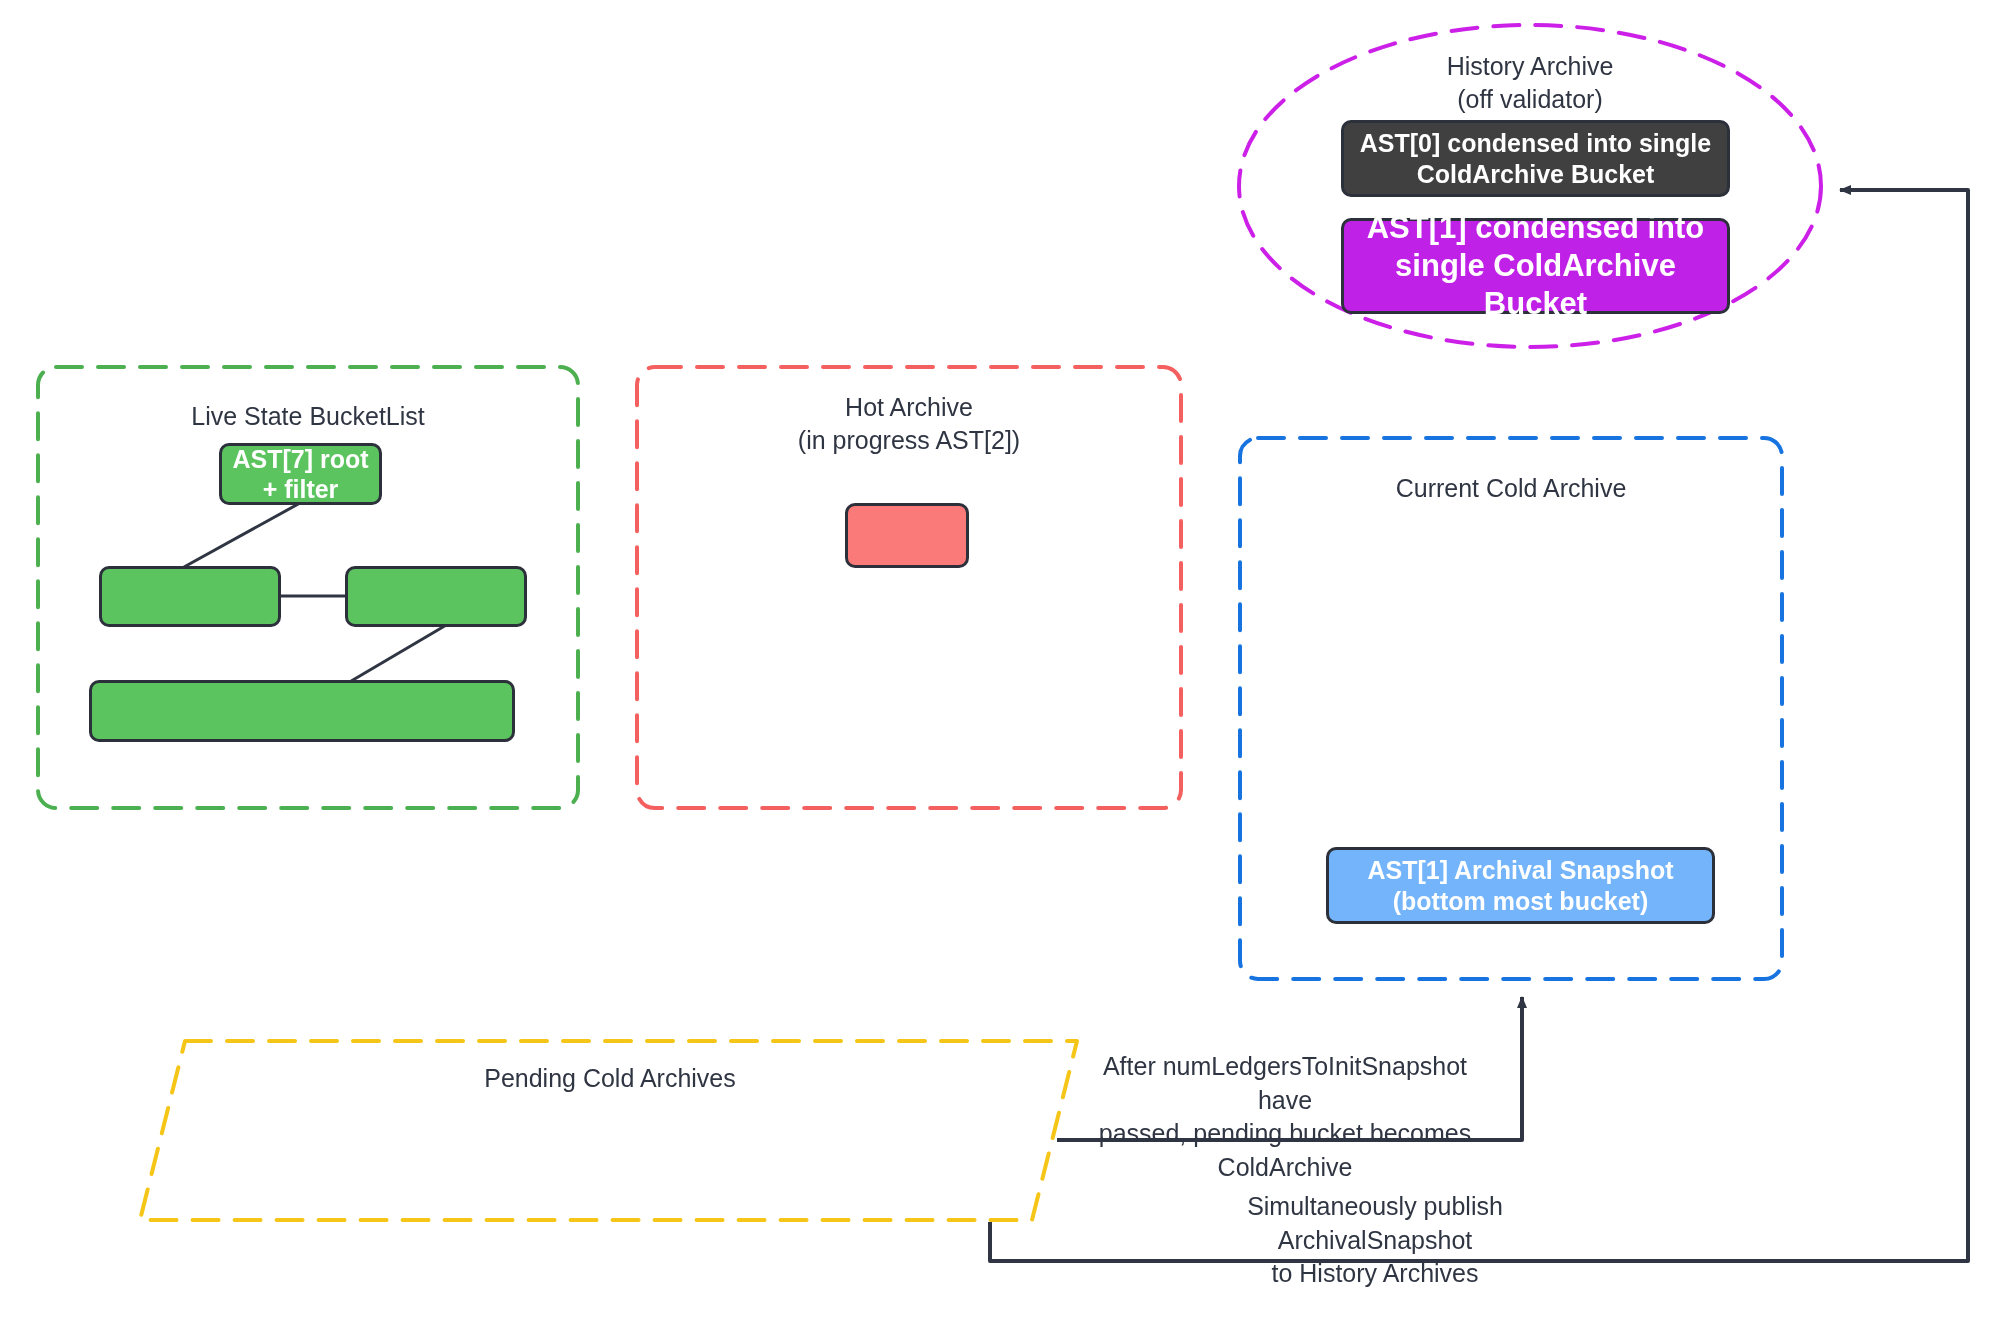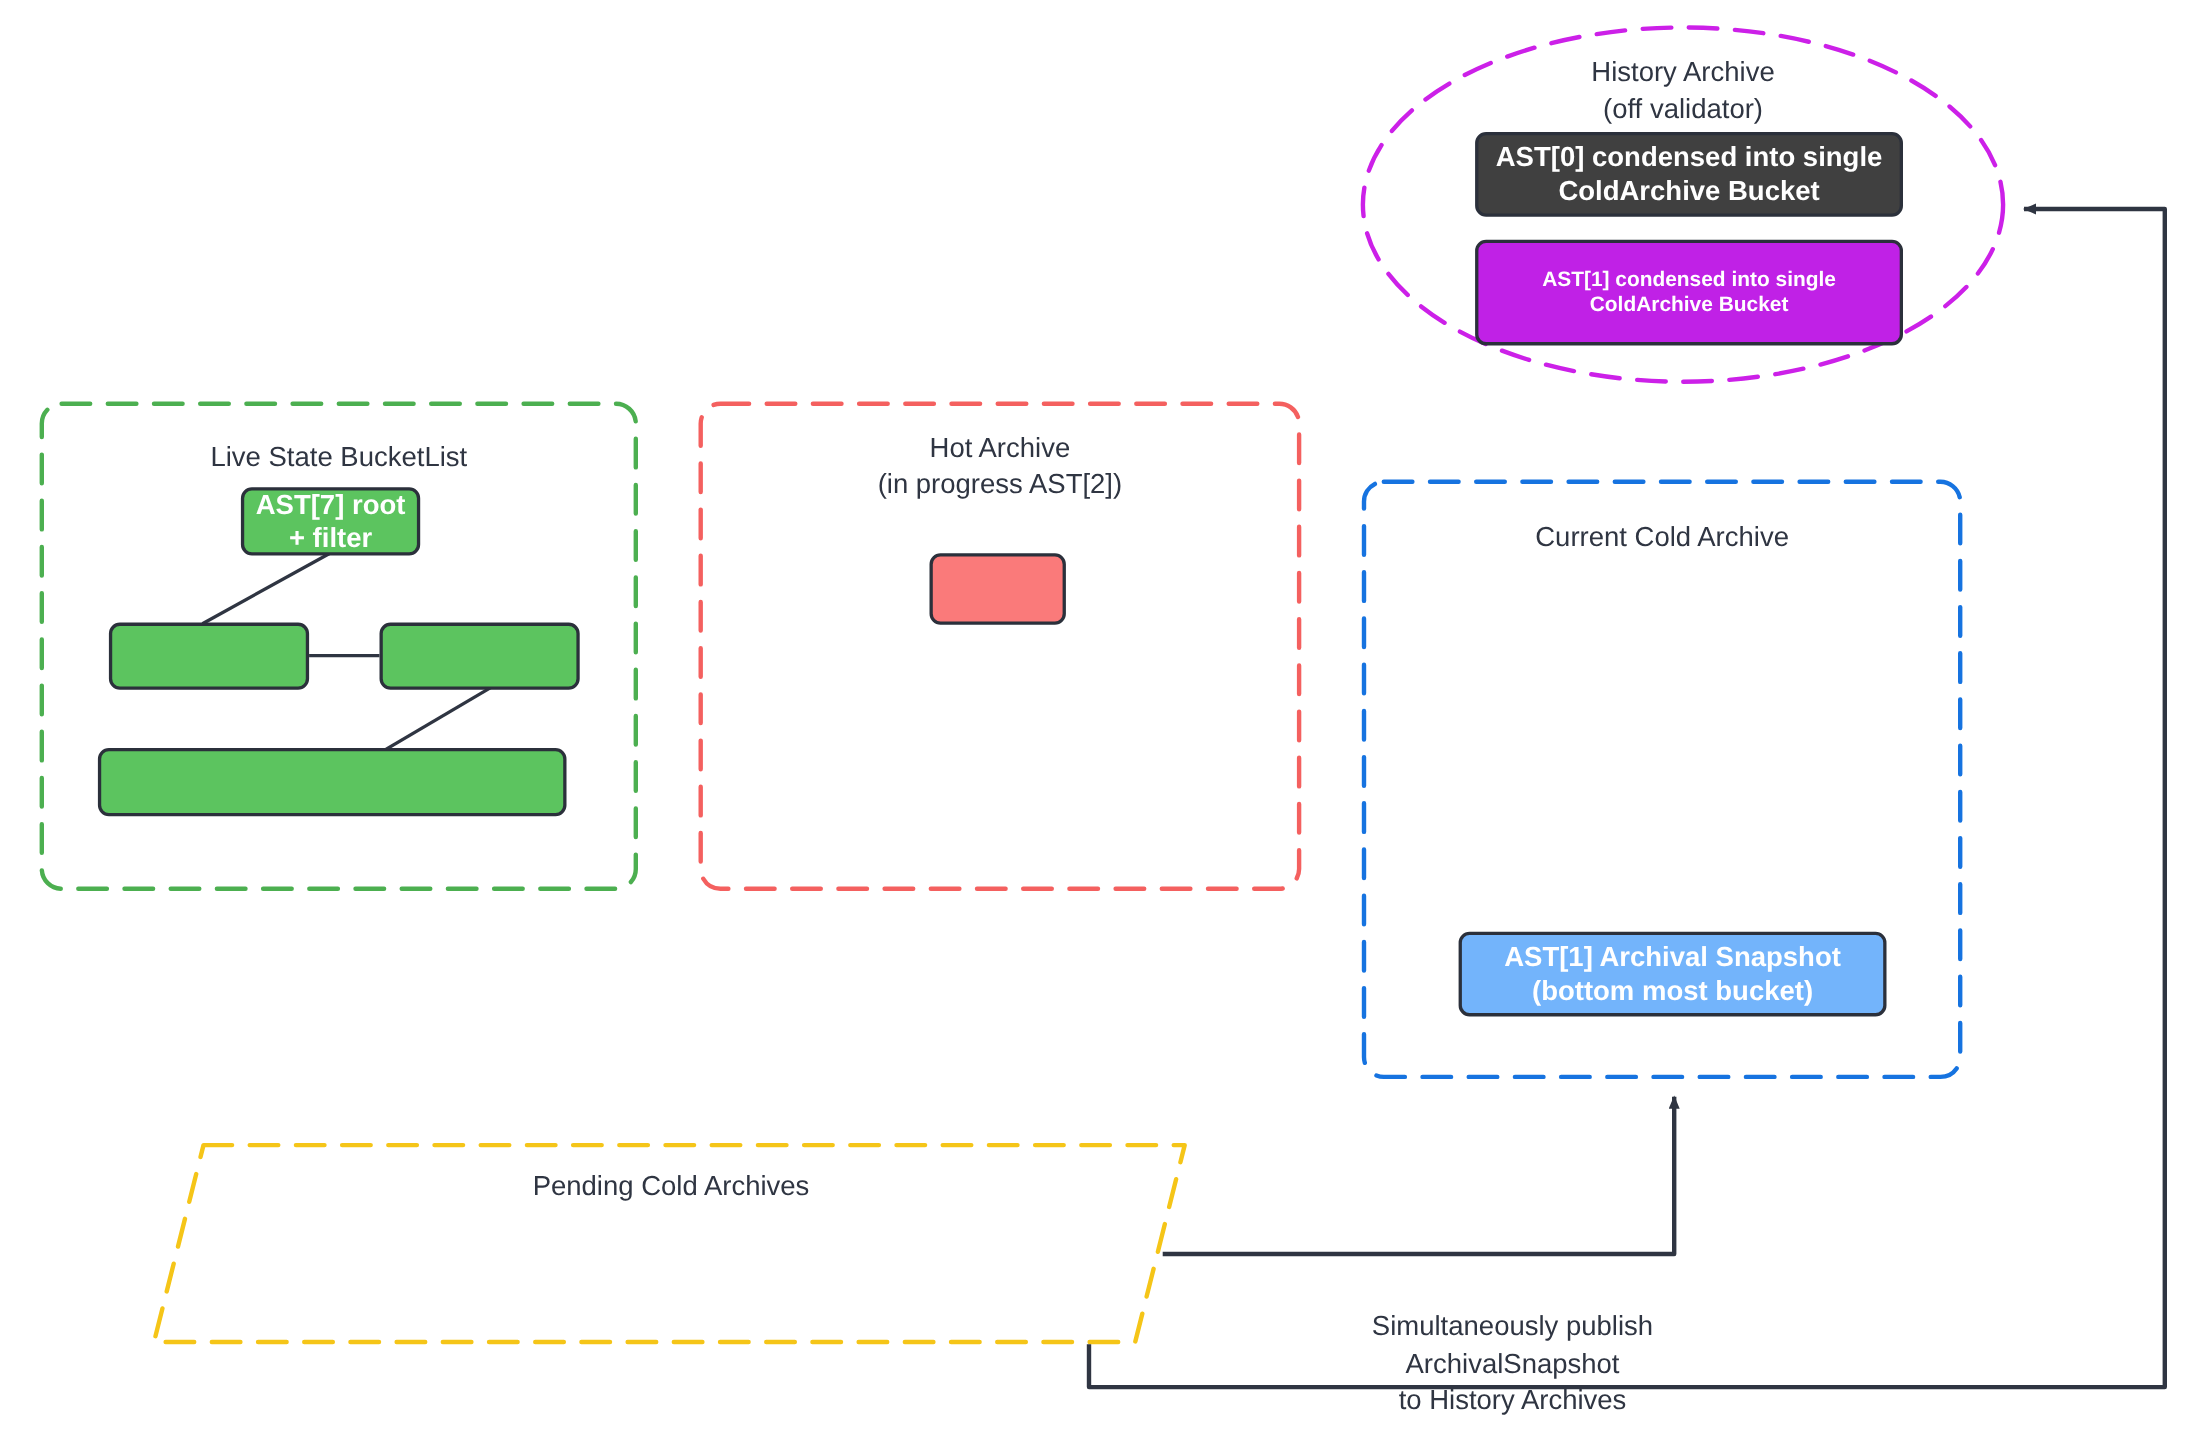--- a/index.html
+++ b/index.html
@@ -94,34 +94,37 @@
   <div class="grp-title" style="left:637px; top:391px; width:544px;">Hot Archive
 (in progress AST[2])</div>
 
   <div class="grp-title" style="left:1240px; top:472px; width:542px;">Current Cold Archive</div>
 
   <div class="grp-title" style="left:330px; top:1062px; width:560px;">Pending Cold Archives</div>
 
   <div class="node" style="left:1341px; top:120px; width:389px; height:77px; background:#404040; font-size:25px;">AST[0] condensed into single
 ColdArchive Bucket</div>
 
-  <div class="node" style="left:1341px; top:218px; width:389px; height:96px; background:#c021e6; font-size:19px;">AST[1] condensed into single
+  <div class="node" style="left:1341px; top:218px; width:389px; height:96px; background:#c021e6; font-size:31px;">AST[1] condensed into single
 ColdArchive Bucket</div>
 
   <div class="node" style="left:219px; top:443px; width:163px; height:62px; background:#5cc45f; font-size:25px;">AST[7] root
 + filter</div>
 
   <div class="node" style="left:99px; top:566px; width:182px; height:61px; background:#5cc45f; font-size:25px;"></div>
 
   <div class="node" style="left:345px; top:566px; width:182px; height:61px; background:#5cc45f; font-size:25px;"></div>
 
   <div class="node" style="left:89px; top:680px; width:426px; height:62px; background:#5cc45f; font-size:25px;"></div>
 
   <div class="node" style="left:845px; top:503px; width:124px; height:65px; background:#fa7a7a; font-size:25px;"></div>
 
   <div class="node" style="left:1326px; top:847px; width:389px; height:77px; background:#73b4fb; font-size:25px;">AST[1] Archival Snapshot
 (bottom most bucket)</div>
 
+  <div class="edge-label" style="left:1090px; top:1050px; width:390px;">After numLedgersToInitSnapshot have
+passed, pending bucket becomes
+ColdArchive</div>
 
   <div class="edge-label" style="left:1160px; top:1190px; width:430px;">Simultaneously publish ArchivalSnapshot
 to History Archives</div>
 
 </div>
 
 </body></html>

